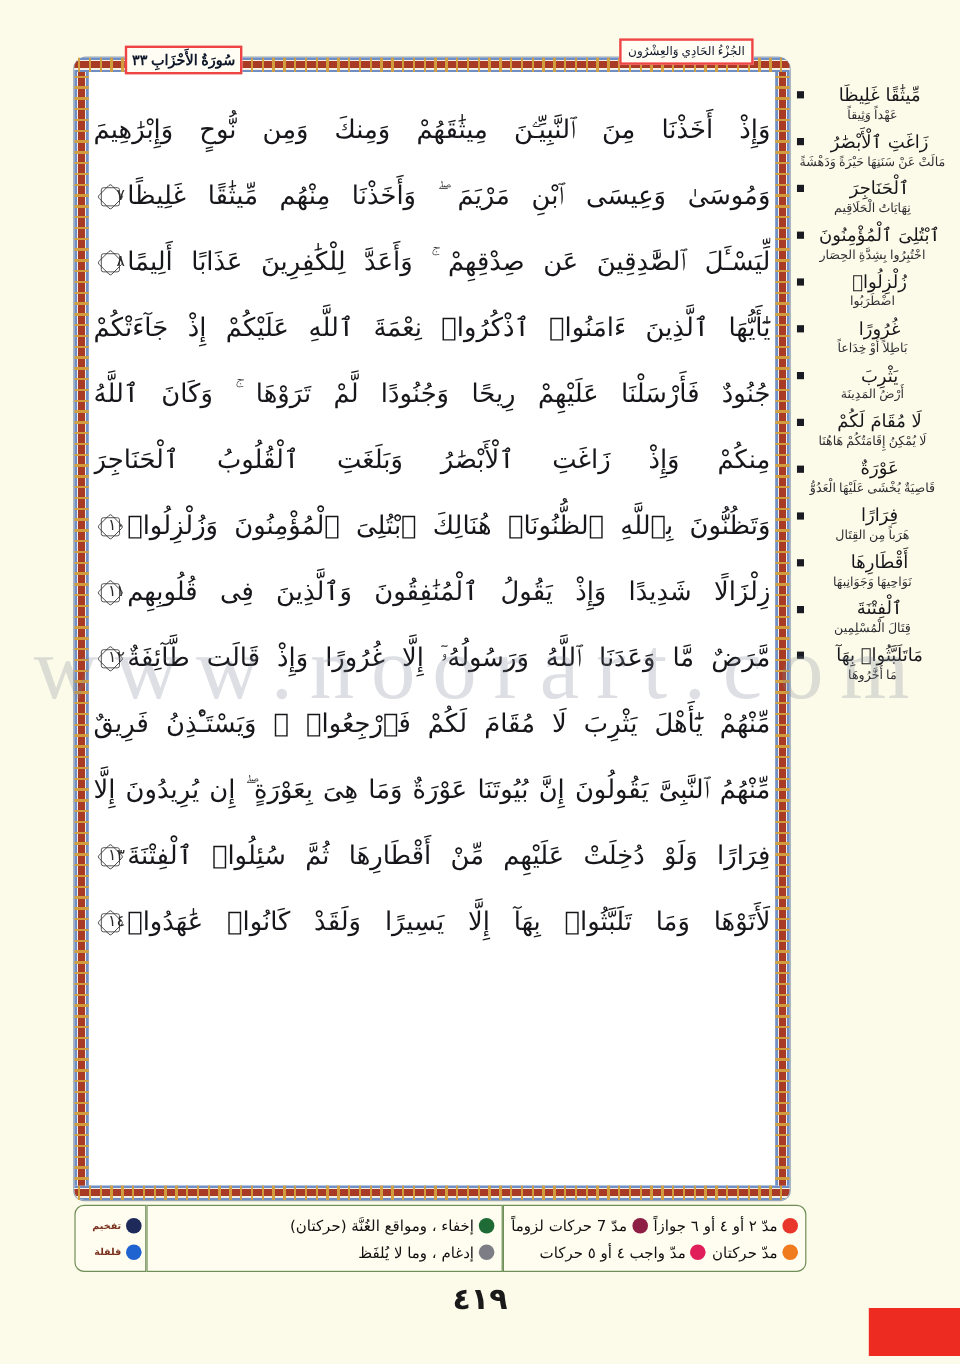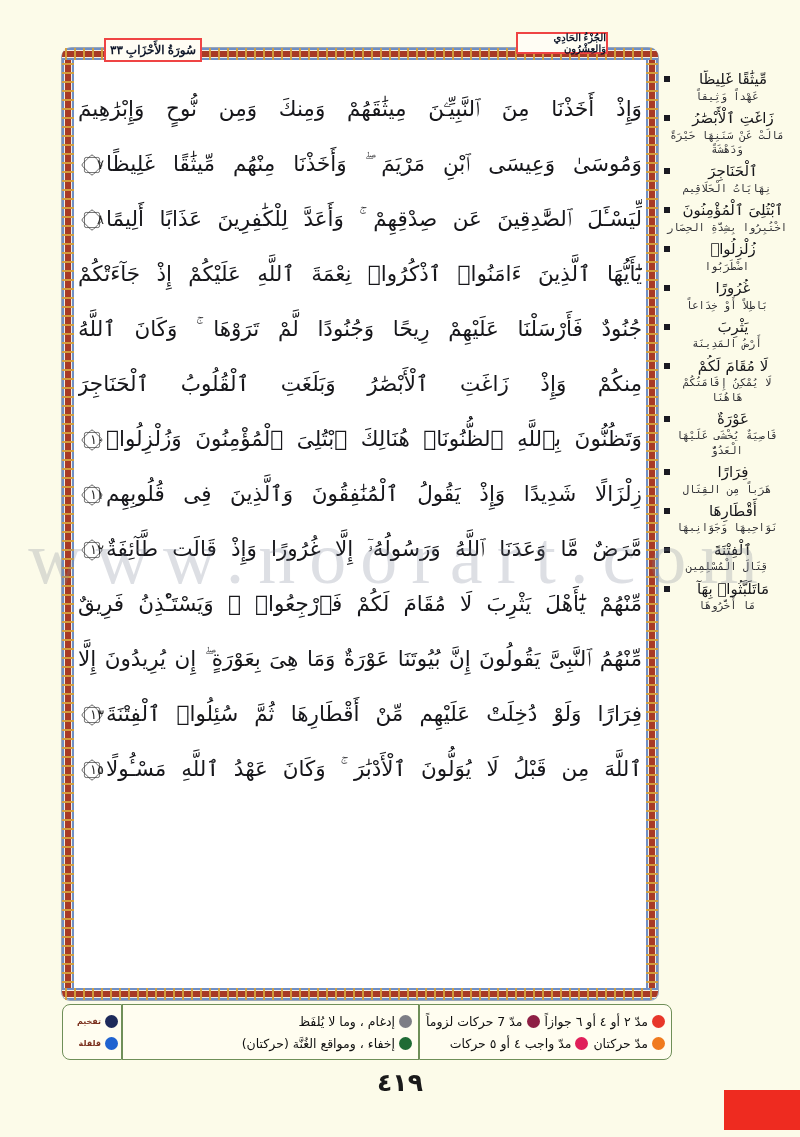--- a/index.html
+++ b/index.html
@@ -115,24 +115,24 @@
     left: 104px;
     top: 38px;
     width: 98px;
     height: 24px;
     font-size: 12px;
     font-weight: bold;
   }
   #juz-cartouche {
     left: 516px;
     top: 32px;
-    width: 92px;
+    width: 112px;
     height: 22px;
     font-size: 10px;
-    font-weight: bold;
+    font-weight: normal;
   }
 
   
   #quran-text {
     position: absolute;
     left: 78px;
     top: 81px;
     width: 564px;
     height: 920px;
     direction: rtl;
@@ -206,21 +206,21 @@
     content: "";
     position: absolute;
     left: 0;
     top: 50%;
     width: 6px;
     height: 6px;
     margin-top: -3px;
     background: #1a1a22;
   }
   .gloss-def {
-    font-family: Liberation Mono, monospace;
+    font-family: Liberation Serif, serif;
     font-size: 10.5px;
     color: #2e2e33;
     line-height: 1.35;
     display: block;
     margin-top: 1px;
   }
 
   
   #legend {
     position: absolute;
@@ -346,21 +346,21 @@
       <span class="line"><span>لِّيَسْـَٔلَ ٱلصَّٰدِقِينَ عَن صِدْقِهِمْ ۚ وَأَعَدَّ لِلْكَٰفِرِينَ عَذَابًا أَلِيمًا</span><span class="aya-num"><span>٨</span></span></span>
       <span class="line"><span>يَٰٓأَيُّهَا ٱلَّذِينَ ءَامَنُوا۟ ٱذْكُرُوا۟ نِعْمَةَ ٱللَّهِ عَلَيْكُمْ إِذْ جَآءَتْكُمْ</span></span>
       <span class="line"><span>جُنُودٌ فَأَرْسَلْنَا عَلَيْهِمْ رِيحًا وَجُنُودًا لَّمْ تَرَوْهَا ۚ وَكَانَ ٱللَّهُ</span></span>
       <span class="line"><span>مِنكُمْ وَإِذْ زَاغَتِ ٱلْأَبْصَٰرُ وَبَلَغَتِ ٱلْقُلُوبُ ٱلْحَنَاجِرَ</span></span>
       <span class="line"><span>وَتَظُنُّونَ بِٱللَّهِ ٱلظُّنُونَا۠ هُنَالِكَ ٱبْتُلِىَ ٱلْمُؤْمِنُونَ وَزُلْزِلُوا۟</span><span class="aya-num"><span>١٠</span></span></span>
       <span class="line"><span>زِلْزَالًا شَدِيدًا وَإِذْ يَقُولُ ٱلْمُنَٰفِقُونَ وَٱلَّذِينَ فِى قُلُوبِهِم</span><span class="aya-num"><span>١١</span></span></span>
       <span class="line"><span>مَّرَضٌ مَّا وَعَدَنَا ٱللَّهُ وَرَسُولُهُۥٓ إِلَّا غُرُورًا وَإِذْ قَالَت طَّآئِفَةٌ</span><span class="aya-num"><span>١٢</span></span></span>
       <span class="line"><span>مِّنْهُمْ يَٰٓأَهْلَ يَثْرِبَ لَا مُقَامَ لَكُمْ فَٱرْجِعُوا۟ ۚ وَيَسْتَـْٔذِنُ فَرِيقٌ</span></span>
       <span class="line"><span>مِّنْهُمُ ٱلنَّبِىَّ يَقُولُونَ إِنَّ بُيُوتَنَا عَوْرَةٌ وَمَا هِىَ بِعَوْرَةٍ ۖ إِن يُرِيدُونَ إِلَّا</span></span>
       <span class="line"><span>فِرَارًا وَلَوْ دُخِلَتْ عَلَيْهِم مِّنْ أَقْطَارِهَا ثُمَّ سُئِلُوا۟ ٱلْفِتْنَةَ</span><span class="aya-num"><span>١٣</span></span></span>
-      <span class="line"><span>ٱللَّهَ مِن قَبْلُ لَا يُوَلُّونَ ٱلْأَدْبَٰرَ ۚ وَكَانَ عَهْدُ ٱللَّهِ مَسْـُٔولًا</span><span class="aya-num"><span>١٥</span></span></span>
+      <span class="line"><span>لَأَتَوْهَا وَمَا تَلَبَّثُوا۟ بِهَآ إِلَّا يَسِيرًا وَلَقَدْ كَانُوا۟ عَٰهَدُوا۟</span><span class="aya-num"><span>١٤</span></span></span>
     </div>
 
   <div id="margin-column">
       <div class="gloss-entry">
         <span class="gloss-term">مِّيثَٰقًا غَلِيظًا</span>
         <span class="gloss-def">عَهْداً وَثِيقاً</span>
       </div>
       <div class="gloss-entry">
         <span class="gloss-term">زَاغَتِ ٱلْأَبْصَٰرُ</span>
         <span class="gloss-def">مَالَتْ عَنْ سَنَنِهَا حَيْرَةً وَدَهْشَةً</span>
@@ -430,30 +430,30 @@
           </div>
           <div class="legend-item">
             <span class="dot" style="background: rgb(224, 31, 90);"></span>
             <span class="legend-label">مدّ واجب ٤ أو ٥ حركات</span>
           </div>
         </div>
       </div>
     <div class="legend-panel p2">
         <div class="legend-row">
           <div class="legend-item">
+            <span class="dot" style="background: rgb(31, 107, 53);"></span>
+            <span class="legend-label">إخفاء ، ومواقع الغُنَّة (حركتان)</span>
+          </div>
+        </div>
+        <div class="legend-row">
+          <div class="legend-item">
             <span class="dot" style="background: rgb(125, 125, 133);"></span>
             <span class="legend-label">إدغام ، وما لا يُلفَظ</span>
           </div>
         </div>
-        <div class="legend-row">
-          <div class="legend-item">
-            <span class="dot" style="background: rgb(31, 107, 53);"></span>
-            <span class="legend-label">إخفاء ، ومواقع الغُنَّة (حركتان)</span>
-          </div>
-        </div>
       </div>
     <div class="legend-panel p3">
         <div class="legend-row">
           <div class="legend-item">
             <span class="dot" style="background: rgb(29, 42, 90);"></span>
             <span class="legend-label">تفخيم</span>
           </div>
         </div>
         <div class="legend-row">
           <div class="legend-item">

